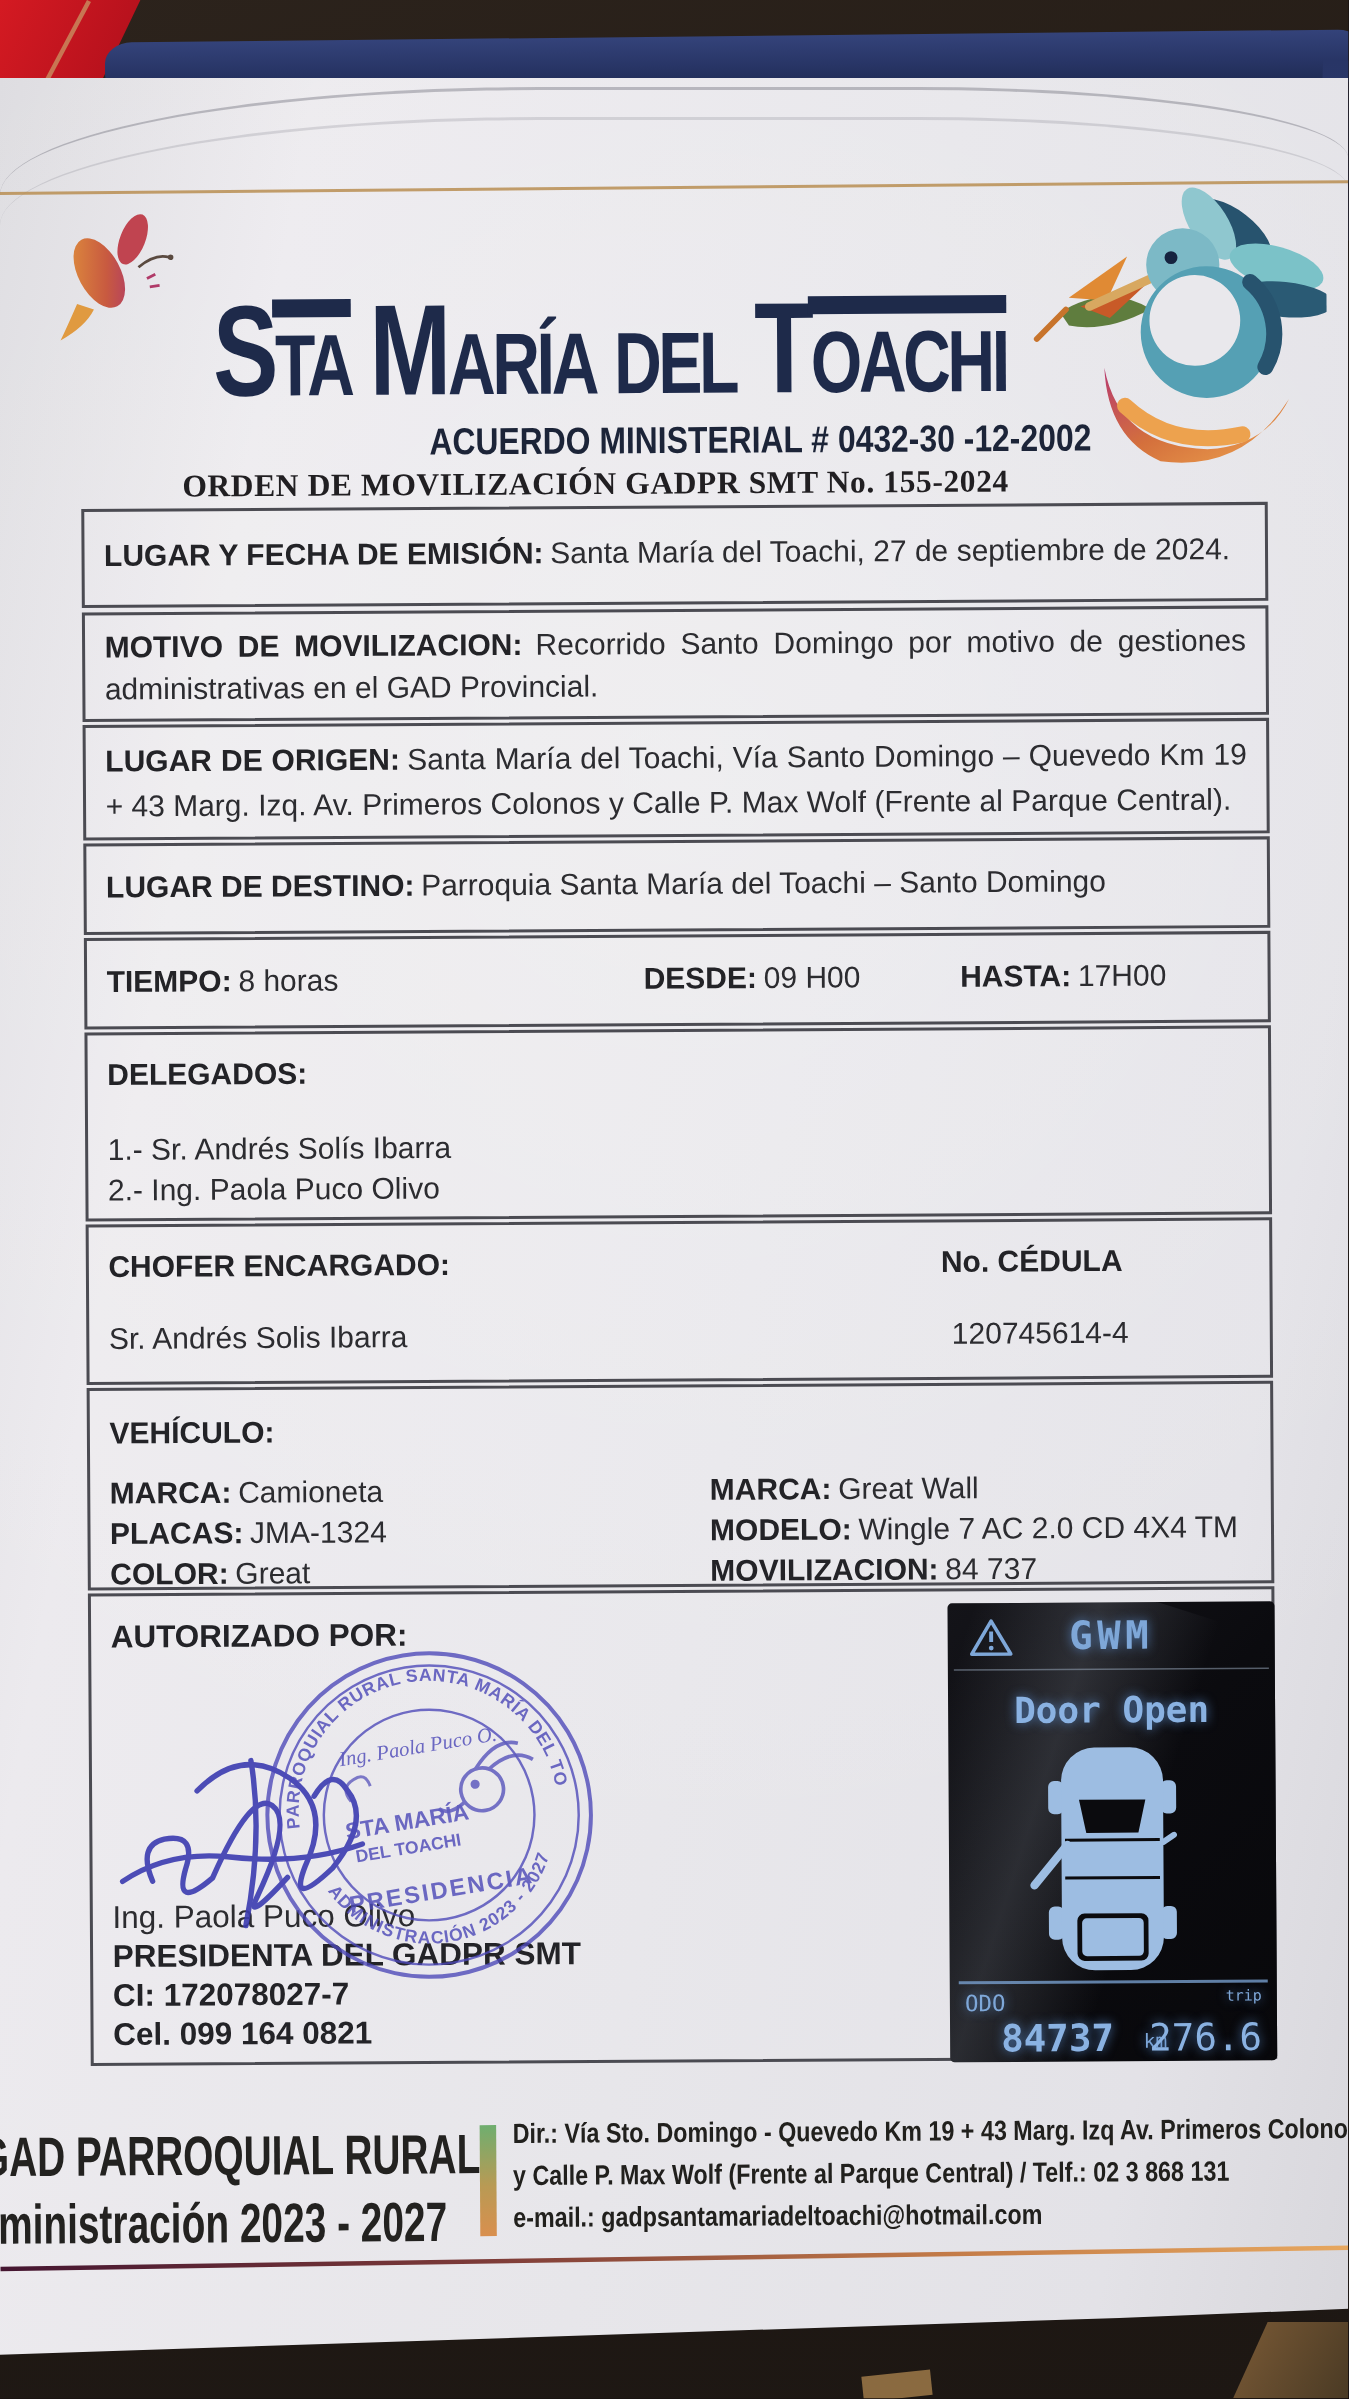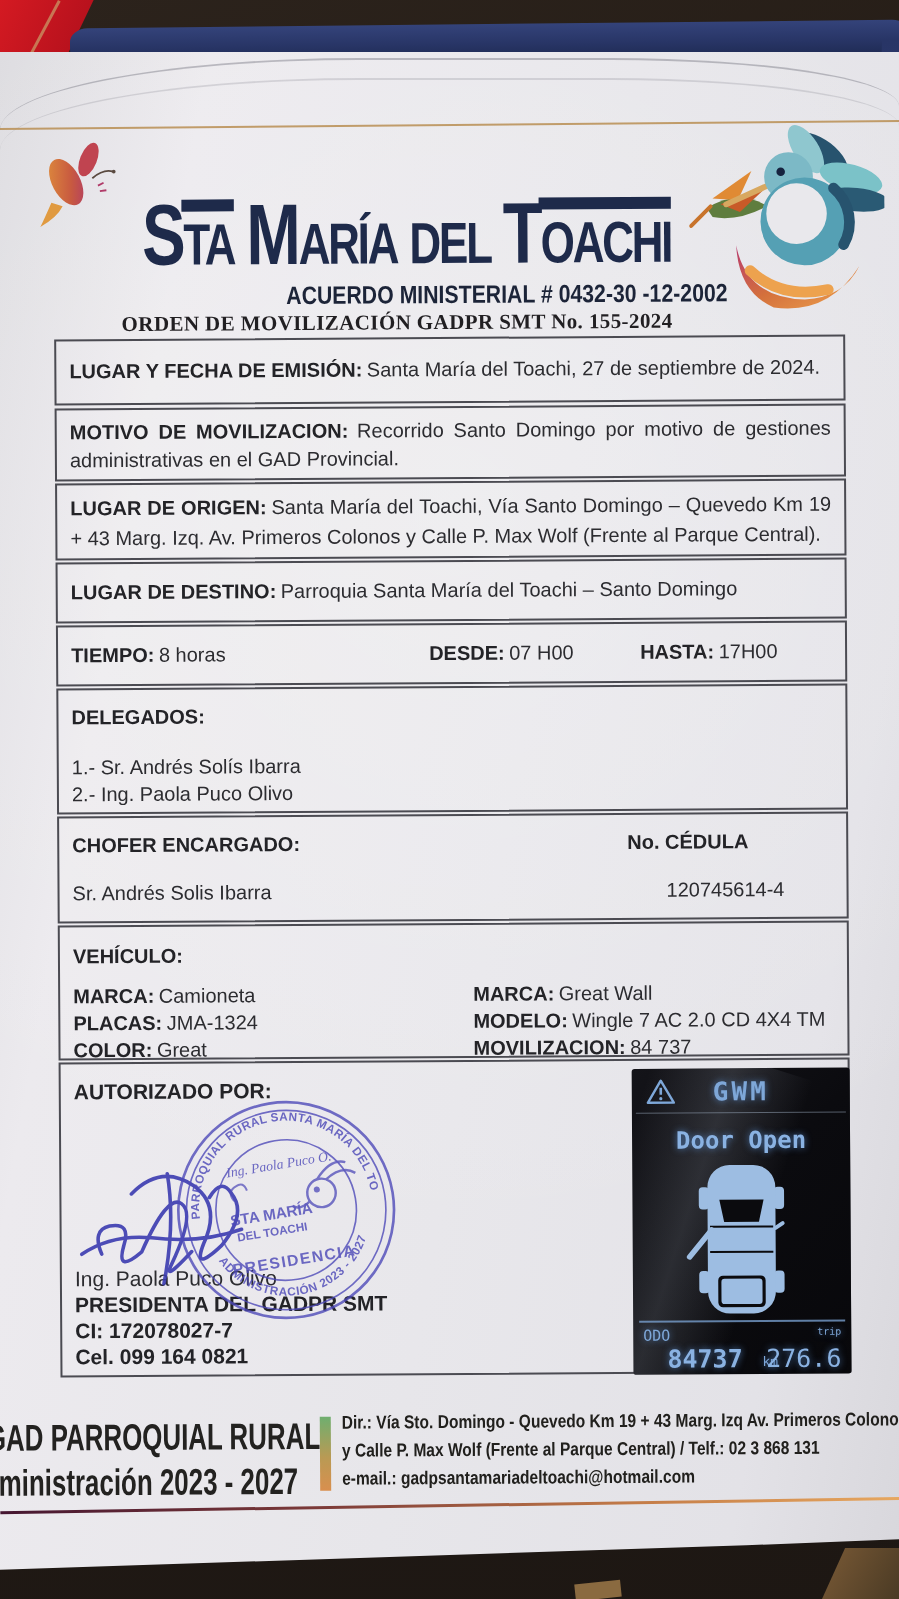--- a/index.html
+++ b/index.html
@@ -173,39 +173,39 @@
         </div>
       </div>
 
       <div class="abs row" style="top:571px;height:61px;">
         <span class="in" style="left:13px;top:17px;">
           <span class="lbl">TIEMPO:</span>
           <span class="val">8 horas</span>
         </span>
         <span class="in" style="left:371px;top:17px;">
           <span class="lbl">DESDE:</span>
-          <span class="val">07 H00</span>
+          <span class="val">09 H00</span>
         </span>
         <span class="in" style="left:582px;top:17px;">
           <span class="lbl">HASTA:</span>
           <span class="val">17H00</span>
         </span>
       </div>
 
       <div class="abs row" style="top:634px;height:126px;">
         <div class="in lbl" style="left:13px;top:16px;">DELEGADOS:</div>
         <div class="in val" style="left:13px;top:66px;">1.- Sr. Andrés Solís Ibarra</div>
         <div class="in val" style="left:13px;top:93px;">2.- Ing. Paola Puco Olivo</div>
       </div>
 
       <div class="abs row" style="top:762px;height:107px;">
         <div class="in lbl" style="left:13px;top:16px;">CHOFER ENCARGADO:</div>
         <div class="in lbl" style="left:568px;top:16px;">No. CÉDULA</div>
         <div class="in val" style="left:13px;top:64px;">Sr. Andrés Solis Ibarra</div>
-        <div class="in val" style="left:575px;top:64px;margin-left:32px;">120745614-4</div>
+        <div class="in val" style="left:575px;top:64px;">120745614-4</div>
       </div>
 
       <div class="abs row" style="top:871px;height:135px;">
         <div class="in lbl" style="left:13px;top:18px;">VEHÍCULO:</div>
         <div class="in" style="left:13px;top:58px;"><span class="lbl">MARCA:</span> <span class="val">Camioneta</span></div>
         <div class="in" style="left:13px;top:85px;"><span class="lbl">PLACAS:</span> <span class="val">JMA-1324</span></div>
         <div class="in" style="left:13px;top:112px;"><span class="lbl">COLOR:</span> <span class="val">Great</span></div>
         <div class="in" style="left:413px;top:58px;"><span class="lbl">MARCA:</span> <span class="val">Great Wall</span></div>
         <div class="in" style="left:413px;top:85px;"><span class="lbl">MODELO:</span> <span class="val">Wingle 7 AC 2.0 CD 4X4 TM</span></div>
         <div class="in" style="left:413px;top:112px;"><span class="lbl">MOVILIZACION:</span> <span class="val">84 737</span></div>

